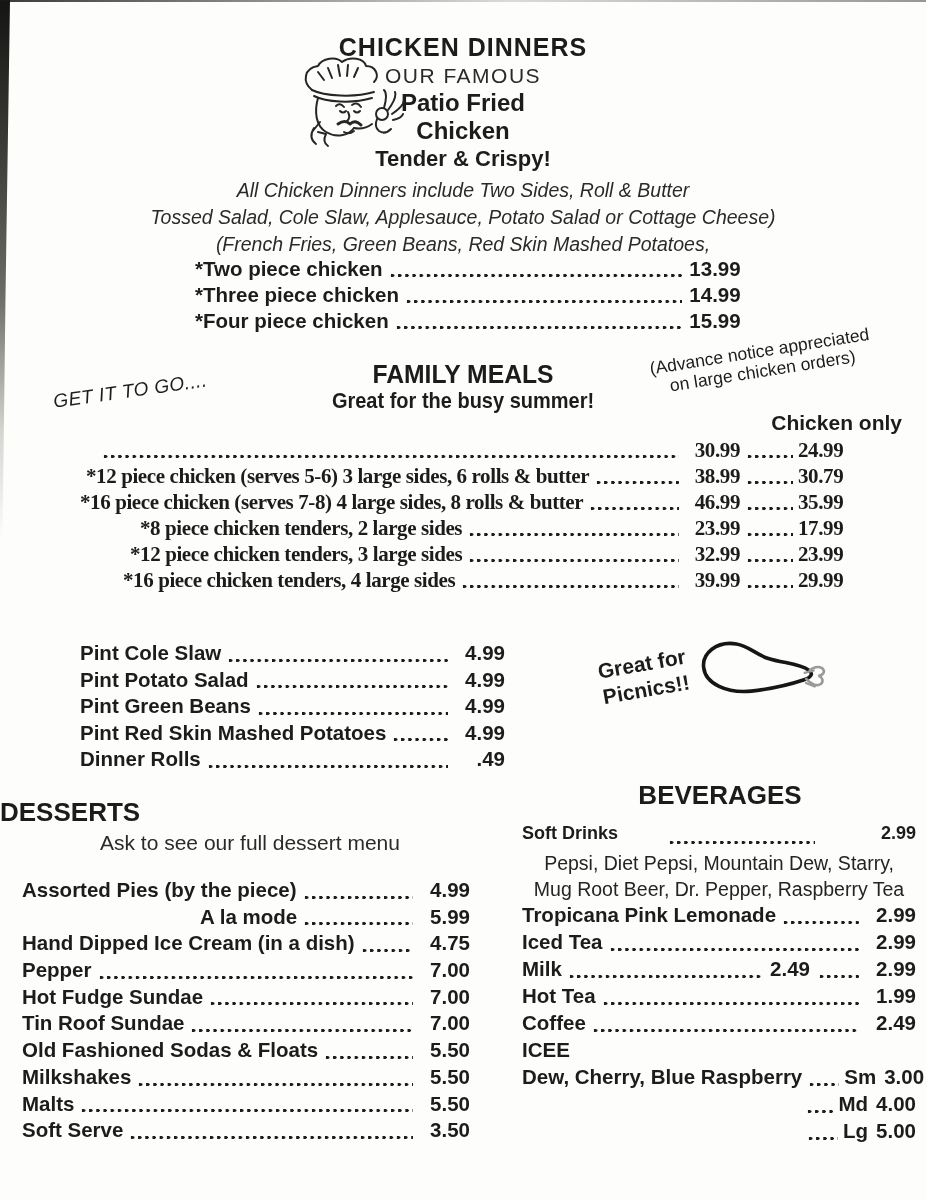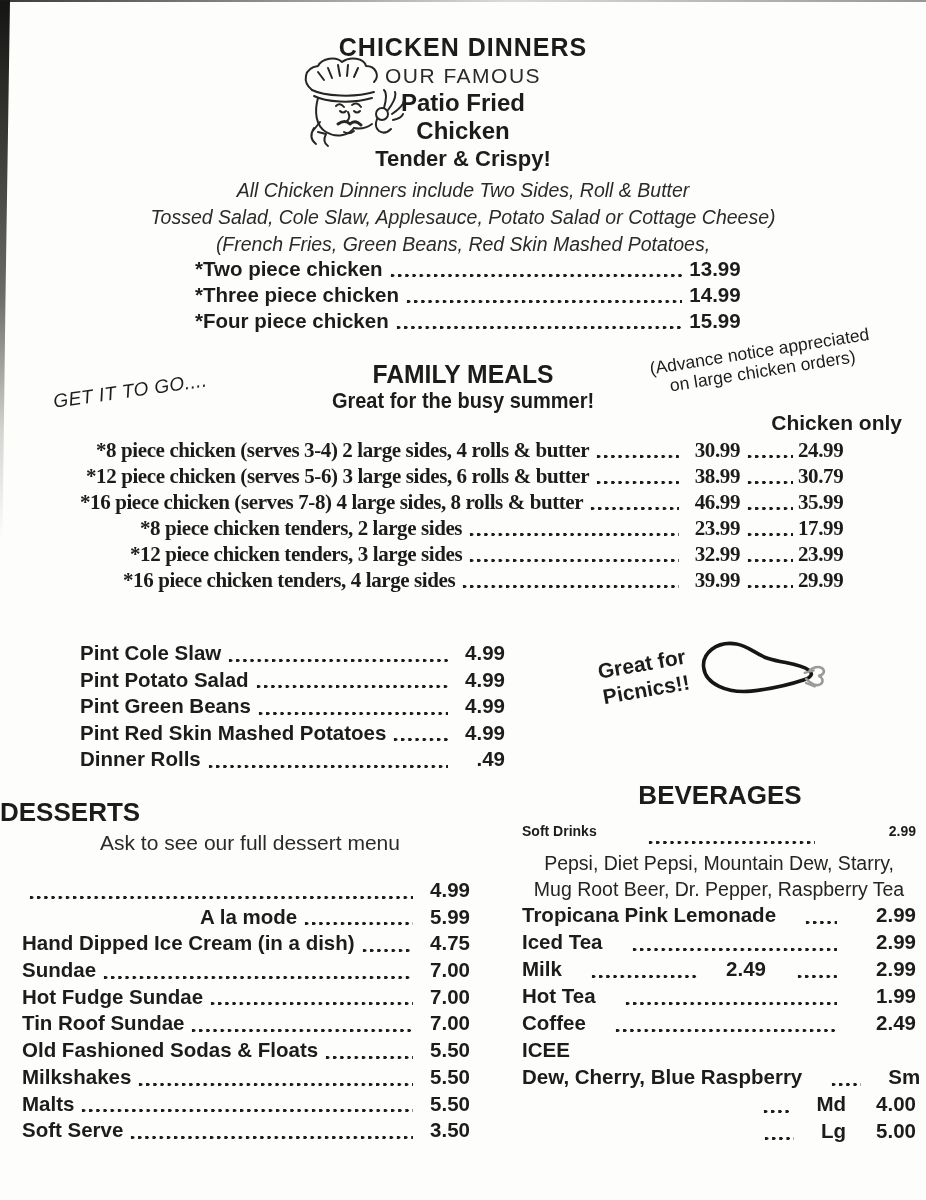--- a/index.html
+++ b/index.html
@@ -69,25 +69,25 @@
   
   .t-desserts { left:0; width:500px; top:797px; font-size:26px; font-weight:bold; text-align:left; }
   .t-desserts-sub { left:0; width:500px; top:831px; font-size:21px; text-align:center; color:#2a2a28; }
   .desserts { left:22px; top:878px; width:448px; }
   .desserts .row { height:26.7px; font-size:20.5px; font-weight:bold; }
   .desserts .price { min-width:52px; text-align:right; }
 
   
   .t-beverages { left:522px; top:780px; width:396px; font-size:26px; font-weight:bold; text-align:center; }
   .bev-soft { left:522px; top:823px; width:394px; }
-  .bev-soft .row { height:27px; font-size:14px; font-weight:bold;gap:44px; }
+  .bev-soft .row { height:27px; font-size:18px; font-weight:bold;gap:44px; }
   .bev-soft .price { min-width:52px; text-align:right; }
   .bev-detail { font-size:19.5px; text-align:center; line-height:26px; color:#242422; white-space:nowrap; }
   .bev-rows { left:522px; top:903px; width:394px; }
-  .bev-rows .row { height:27px; font-size:20.5px; font-weight:bold;gap:22px; }
+  .bev-rows .row { height:27px; font-size:20.5px; font-weight:bold; }
   .bev-rows .price { min-width:52px; text-align:right; }
   .bev-rows .mid { margin:0 2px; }
   .size-lbl { margin-right:8px; }
   .just-end { justify-content:flex-end; }
 
   svg { display:block; }
 </style>
 </head>
 <body>
 
@@ -145,21 +145,20 @@
 <div class="center-line t-family">FAMILY MEALS</div>
 <div class="center-line t-summer">Great for the busy summer!</div>
 <div class="abs advance">
   <div>(Advance notice appreciated</div>
   <div>on large chicken orders)</div>
 </div>
 <div class="abs chicken-only">Chicken only</div>
 
 <div class="abs fam-rows">
   <div class="row" style="padding-left:16px">
-    <span>*8 piece chicken (serves 3-4) 2 large sides, 4 rolls &amp; butter</span>
     <span class="leader"></span>
     <span class="p1">30.99</span>
     <span class="leader fixed w46"></span>
     <span class="p2">24.99</span>
   </div>
   <div class="row" style="padding-left:6px">
     <span>*12 piece chicken (serves 5-6) 3 large sides, 6 rolls &amp; butter</span>
     <span class="leader"></span>
     <span class="p1">38.99</span>
     <span class="leader fixed w46"></span>
@@ -232,35 +231,36 @@
     <path d="M40 12 C20 10 6 24 9 38 C12 54 34 62 58 58 C80 54 98 48 110 43 C117 40 119 36 114 33 C104 27 88 28 72 24 C60 21 52 13 40 12 Z" stroke="#161616" stroke-width="3.6" stroke-linejoin="round"></path>
     <path d="M112 42 c5 5 11 7 15 4 c3 -3 1 -7 -3 -8 c5 -1 7 -5 3 -8 c-4 -2 -9 0 -12 3" stroke="#9a9a96" stroke-width="2.6" stroke-linecap="round"></path>
     <path d="M110 36 l9 -3 M112 46 l9 3" stroke="#9a9a96" stroke-width="2.2" stroke-linecap="round"></path>
   </g>
 </svg>
 
 <div class="abs t-desserts">DESSERTS</div>
 <div class="abs t-desserts-sub">Ask to see our full dessert menu</div>
 <div class="abs desserts">
   <div class="row">
+    <span>Assorted Pies (by the piece)</span>
     <span class="leader"></span>
     <span class="price">4.99</span>
   </div>
   <div class="row" style="padding-left:178px">
     <span>A la mode</span>
     <span class="leader"></span>
     <span class="price">5.99</span>
   </div>
   <div class="row">
     <span>Hand Dipped Ice Cream (in a dish)</span>
     <span class="leader"></span>
     <span class="price">4.75</span>
   </div>
   <div class="row">
-    <span>Sundae</span>
+    <span>Pepper</span>
     <span class="leader"></span>
     <span class="price">7.00</span>
   </div>
   <div class="row">
     <span>Hot Fudge Sundae</span>
     <span class="leader"></span>
     <span class="price">7.00</span>
   </div>
   <div class="row">
     <span>Tin Roof Sundae</span>

